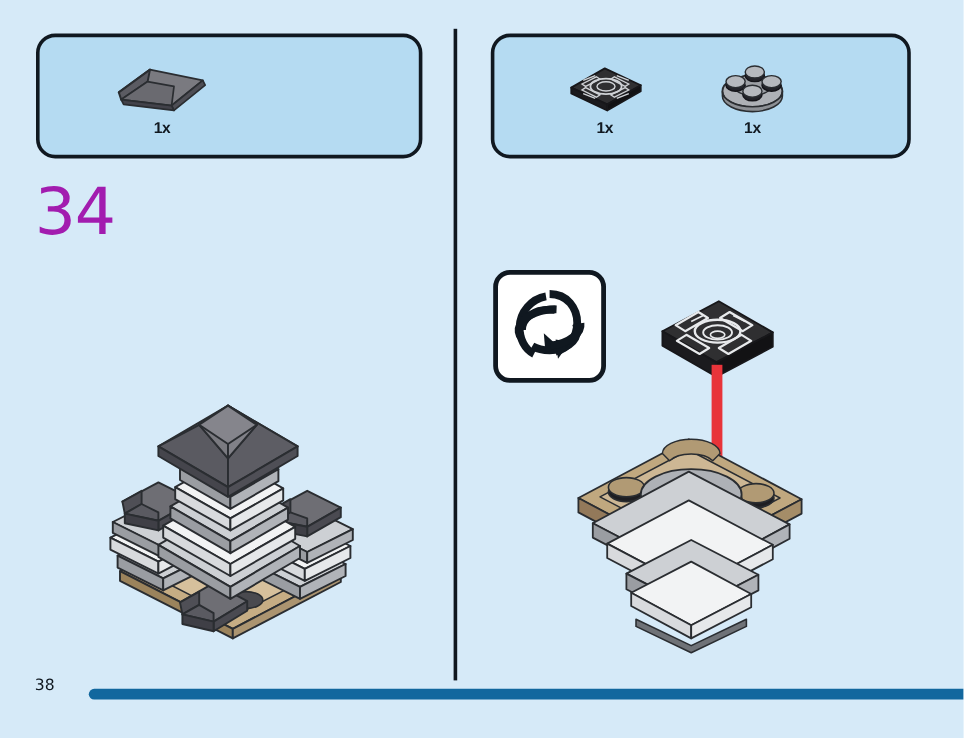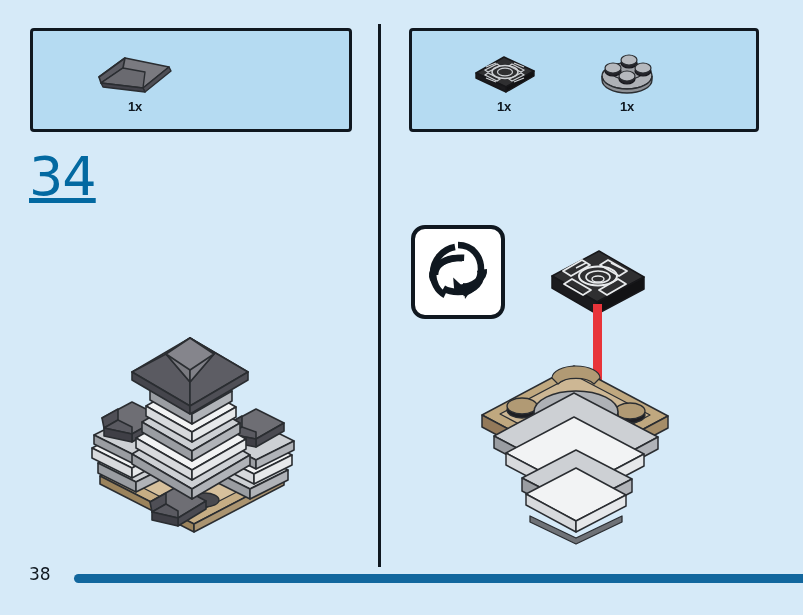--- a/index.html
+++ b/index.html
@@ -13,21 +13,21 @@
     position: relative;
     width: 803px; height: 615px;
     background: #d6eaf8;
   }
 
   
   .parts-box {
     position: absolute;
     background: #b5dbf2;
     border: 3px solid #101820;
-    border-radius: 4px;
+    border-radius: 16px;
   }
   #parts-box-left  { left: 30px;  top: 28px; width: 322px; height: 104px; }
   #parts-box-right { left: 409px; top: 28px; width: 350px; height: 104px; }
 
   .part-slot {
     position: absolute;
     text-align: center;
   }
   .part-art {
     position: relative;
@@ -42,42 +42,41 @@
     letter-spacing: -0.3px;
     margin-top: 2px;
   }
 
   
   .step-num {
     position: absolute;
     font-family: "DejaVu Sans", sans-serif;
     font-size: 54px;
     font-weight: 400;
-    color: #0369a1;
+    color: #a21caf;
     letter-spacing: -1px;
     line-height: 1;
-    text-decoration: underline;
   }
   #step-num-34 { left: 29px;  top: 150px; }
   #step-num-35 { left: 409px; top: 150px; }
 
   
   #divider {
     position: absolute;
     left: 378px; top: 24px;
     width: 3px; height: 543px;
     background: #101820;
   }
 
   
   #page-number {
     position: absolute;
     left: 29px; top: 564px;
     font-family: "DejaVu Sans", sans-serif;
-    font-size: 17px;
+    font-size: 13px;
     color: #101820;
   }
   #footer-bar {
     position: absolute;
     left: 74px; top: 574px;
     width: 729px; height: 9px;
     background: #12679e;
     border-top-left-radius: 5px;
     border-bottom-left-radius: 5px;
   }

